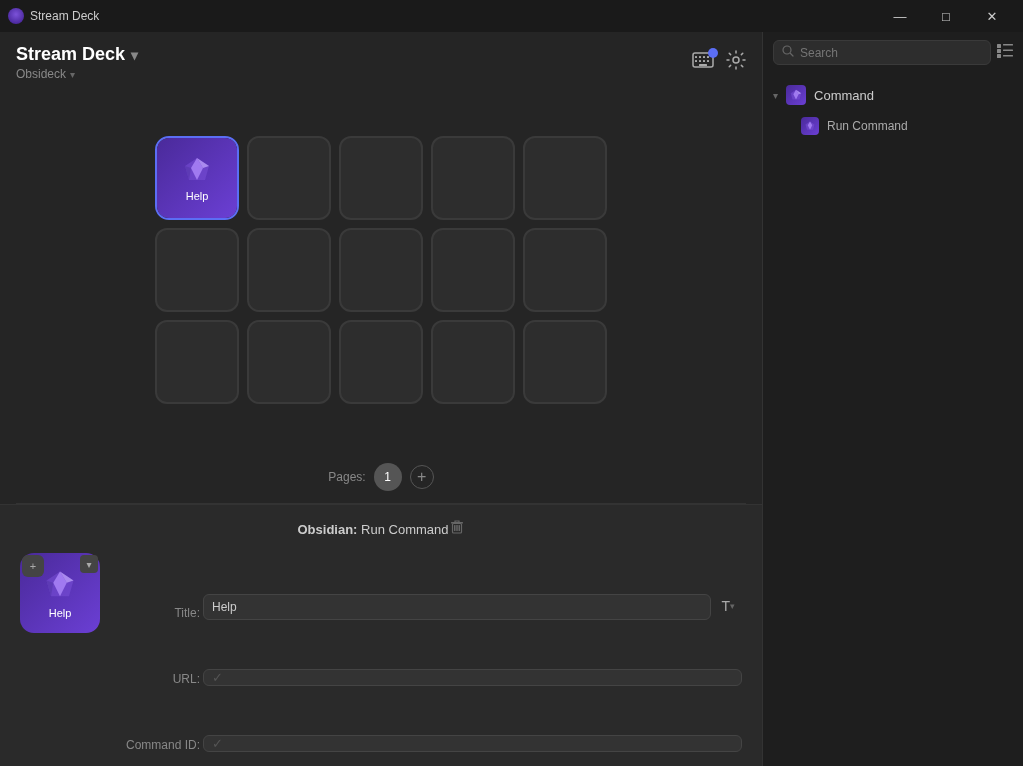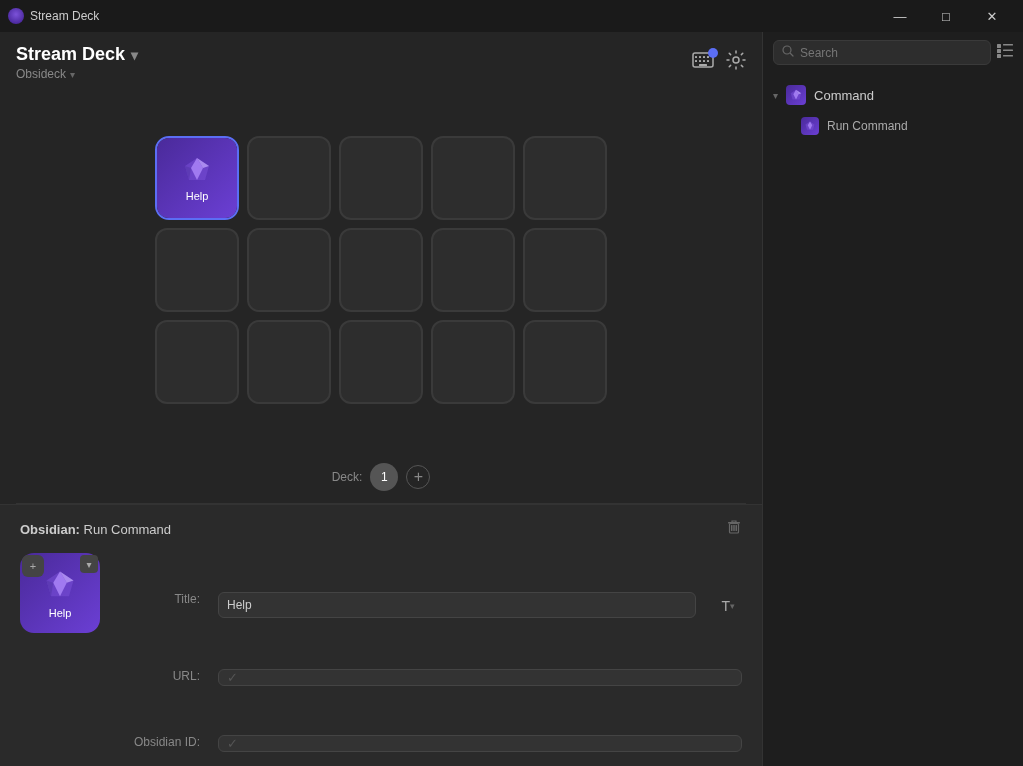--- a/index.html
+++ b/index.html
@@ -223,21 +223,21 @@
     #details-panel {
       background: #2a2a2a;
       border-top: 1px solid #333;
       padding: 14px 20px;
       flex-shrink: 0;
       min-height: 220px;
     }
     #details-header {
       display: flex;
       align-items: center;
-      justify-content: space-between;
+      justify-content: center;
       margin-bottom: 14px;
     }
     #details-breadcrumb {
       font-size: 13px;
       color: #aaa;
     }
     #details-breadcrumb span.plugin-name {
       color: #ccc;
       font-weight: 600;
     }
@@ -309,22 +309,22 @@
       cursor: pointer;
     }
     #details-fields {
       flex: 1;
       display: flex;
       flex-direction: column;
       gap: 10px;
     }
     .field-row {
       display: flex;
-      align-items: flex-start;
-      gap: 18px;
+      align-items: flex-end;
+      gap: 3px;
       margin-top: 39px;
     }
     .field-label {
       width: 80px;
       text-align: right;
       font-size: 12px;
       color: #888;
       flex-shrink: 0;
     }
     .field-input-wrap {
@@ -562,21 +562,21 @@
 
         <div class="grid-btn"></div>
         <div class="grid-btn"></div>
         <div class="grid-btn"></div>
         <div class="grid-btn"></div>
         <div class="grid-btn"></div>
       </div>
     </div>
 
     <div id="pages-area">
-      <span id="pages-label">Deck:</span>
+      <span id="pages-label">Pages:</span>
       <button class="page-btn active">1</button>
       <button class="page-add-btn">+</button>
     </div>
 
     <div style="height:1px;background:#333;margin:0 16px;"></div>
 
     <div id="details-panel">
       <div id="details-header">
         <div id="details-breadcrumb">
           <span class="plugin-name">Obsidian:</span>
@@ -632,21 +632,21 @@
 
           <div class="field-row">
             <span class="field-label">URL:</span>
             <div class="field-input-wrap">
               <span class="field-input-icon">✓</span>
             </div>
           </div>
 
 
           <div class="field-row">
-            <span class="field-label">Obsidian ID:</span>
+            <span class="field-label">Command ID:</span>
             <div class="field-input-wrap">
               <span class="field-input-icon">✓</span>
             </div>
           </div>
         </div>
       </div>
     </div>
 
   </div>
 

